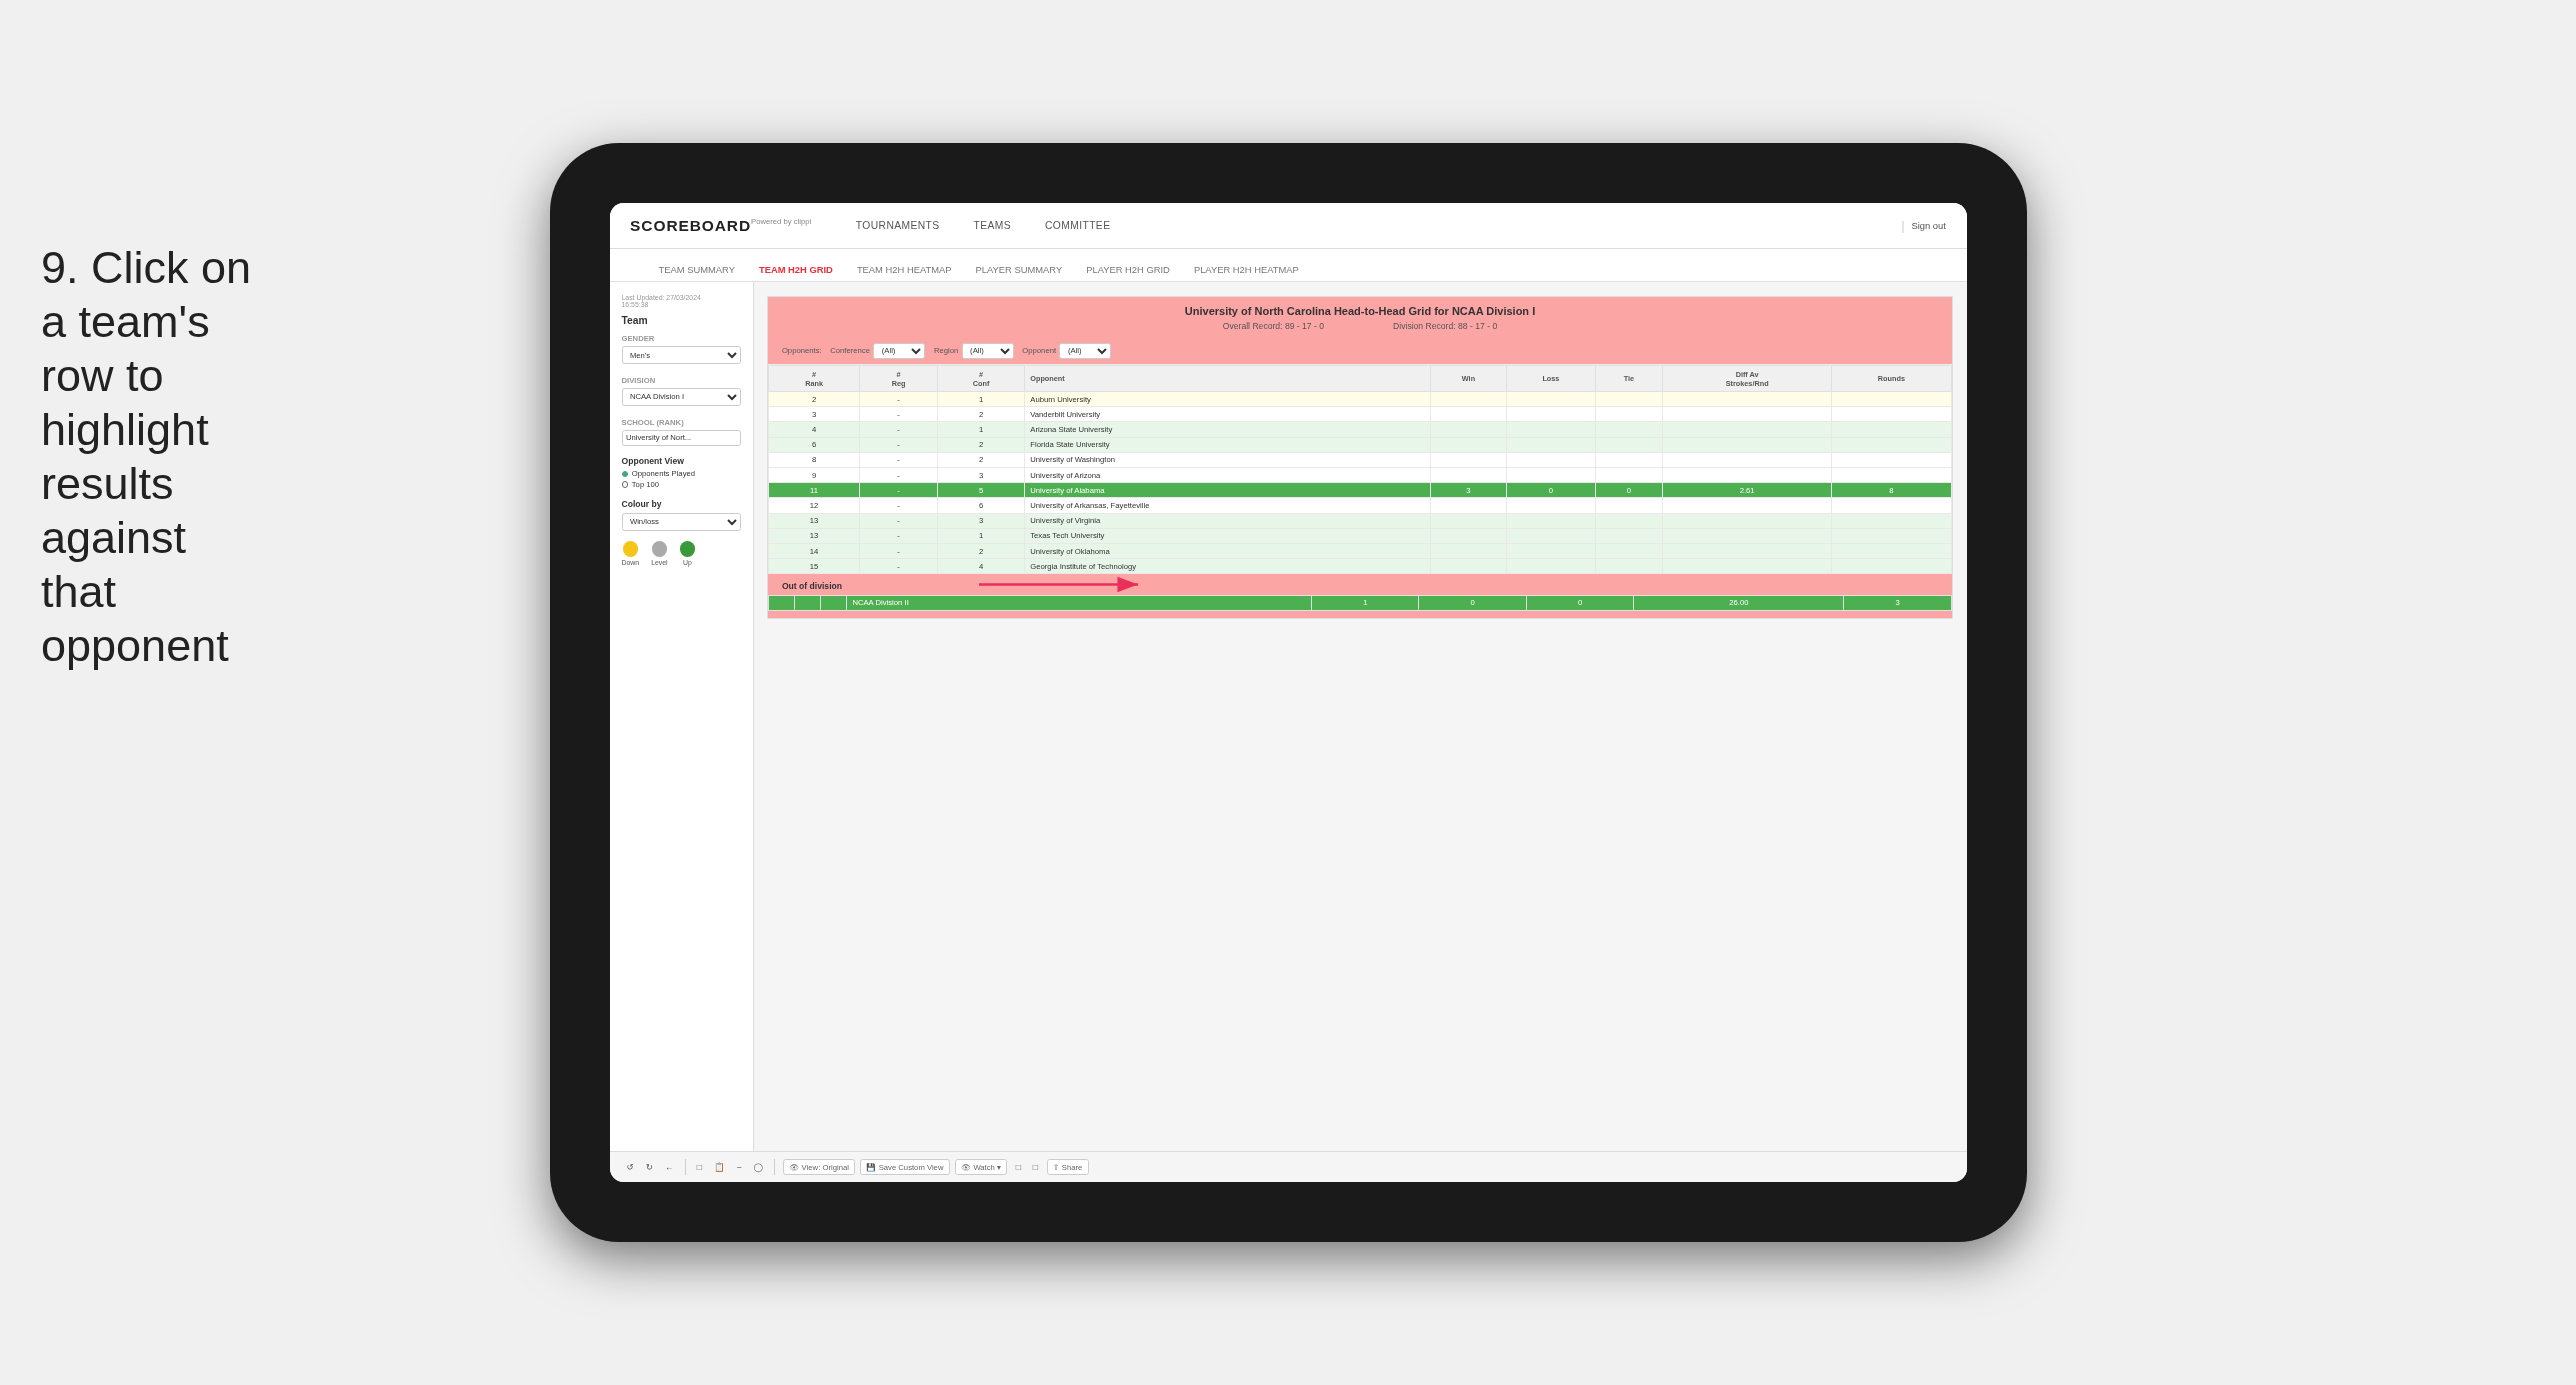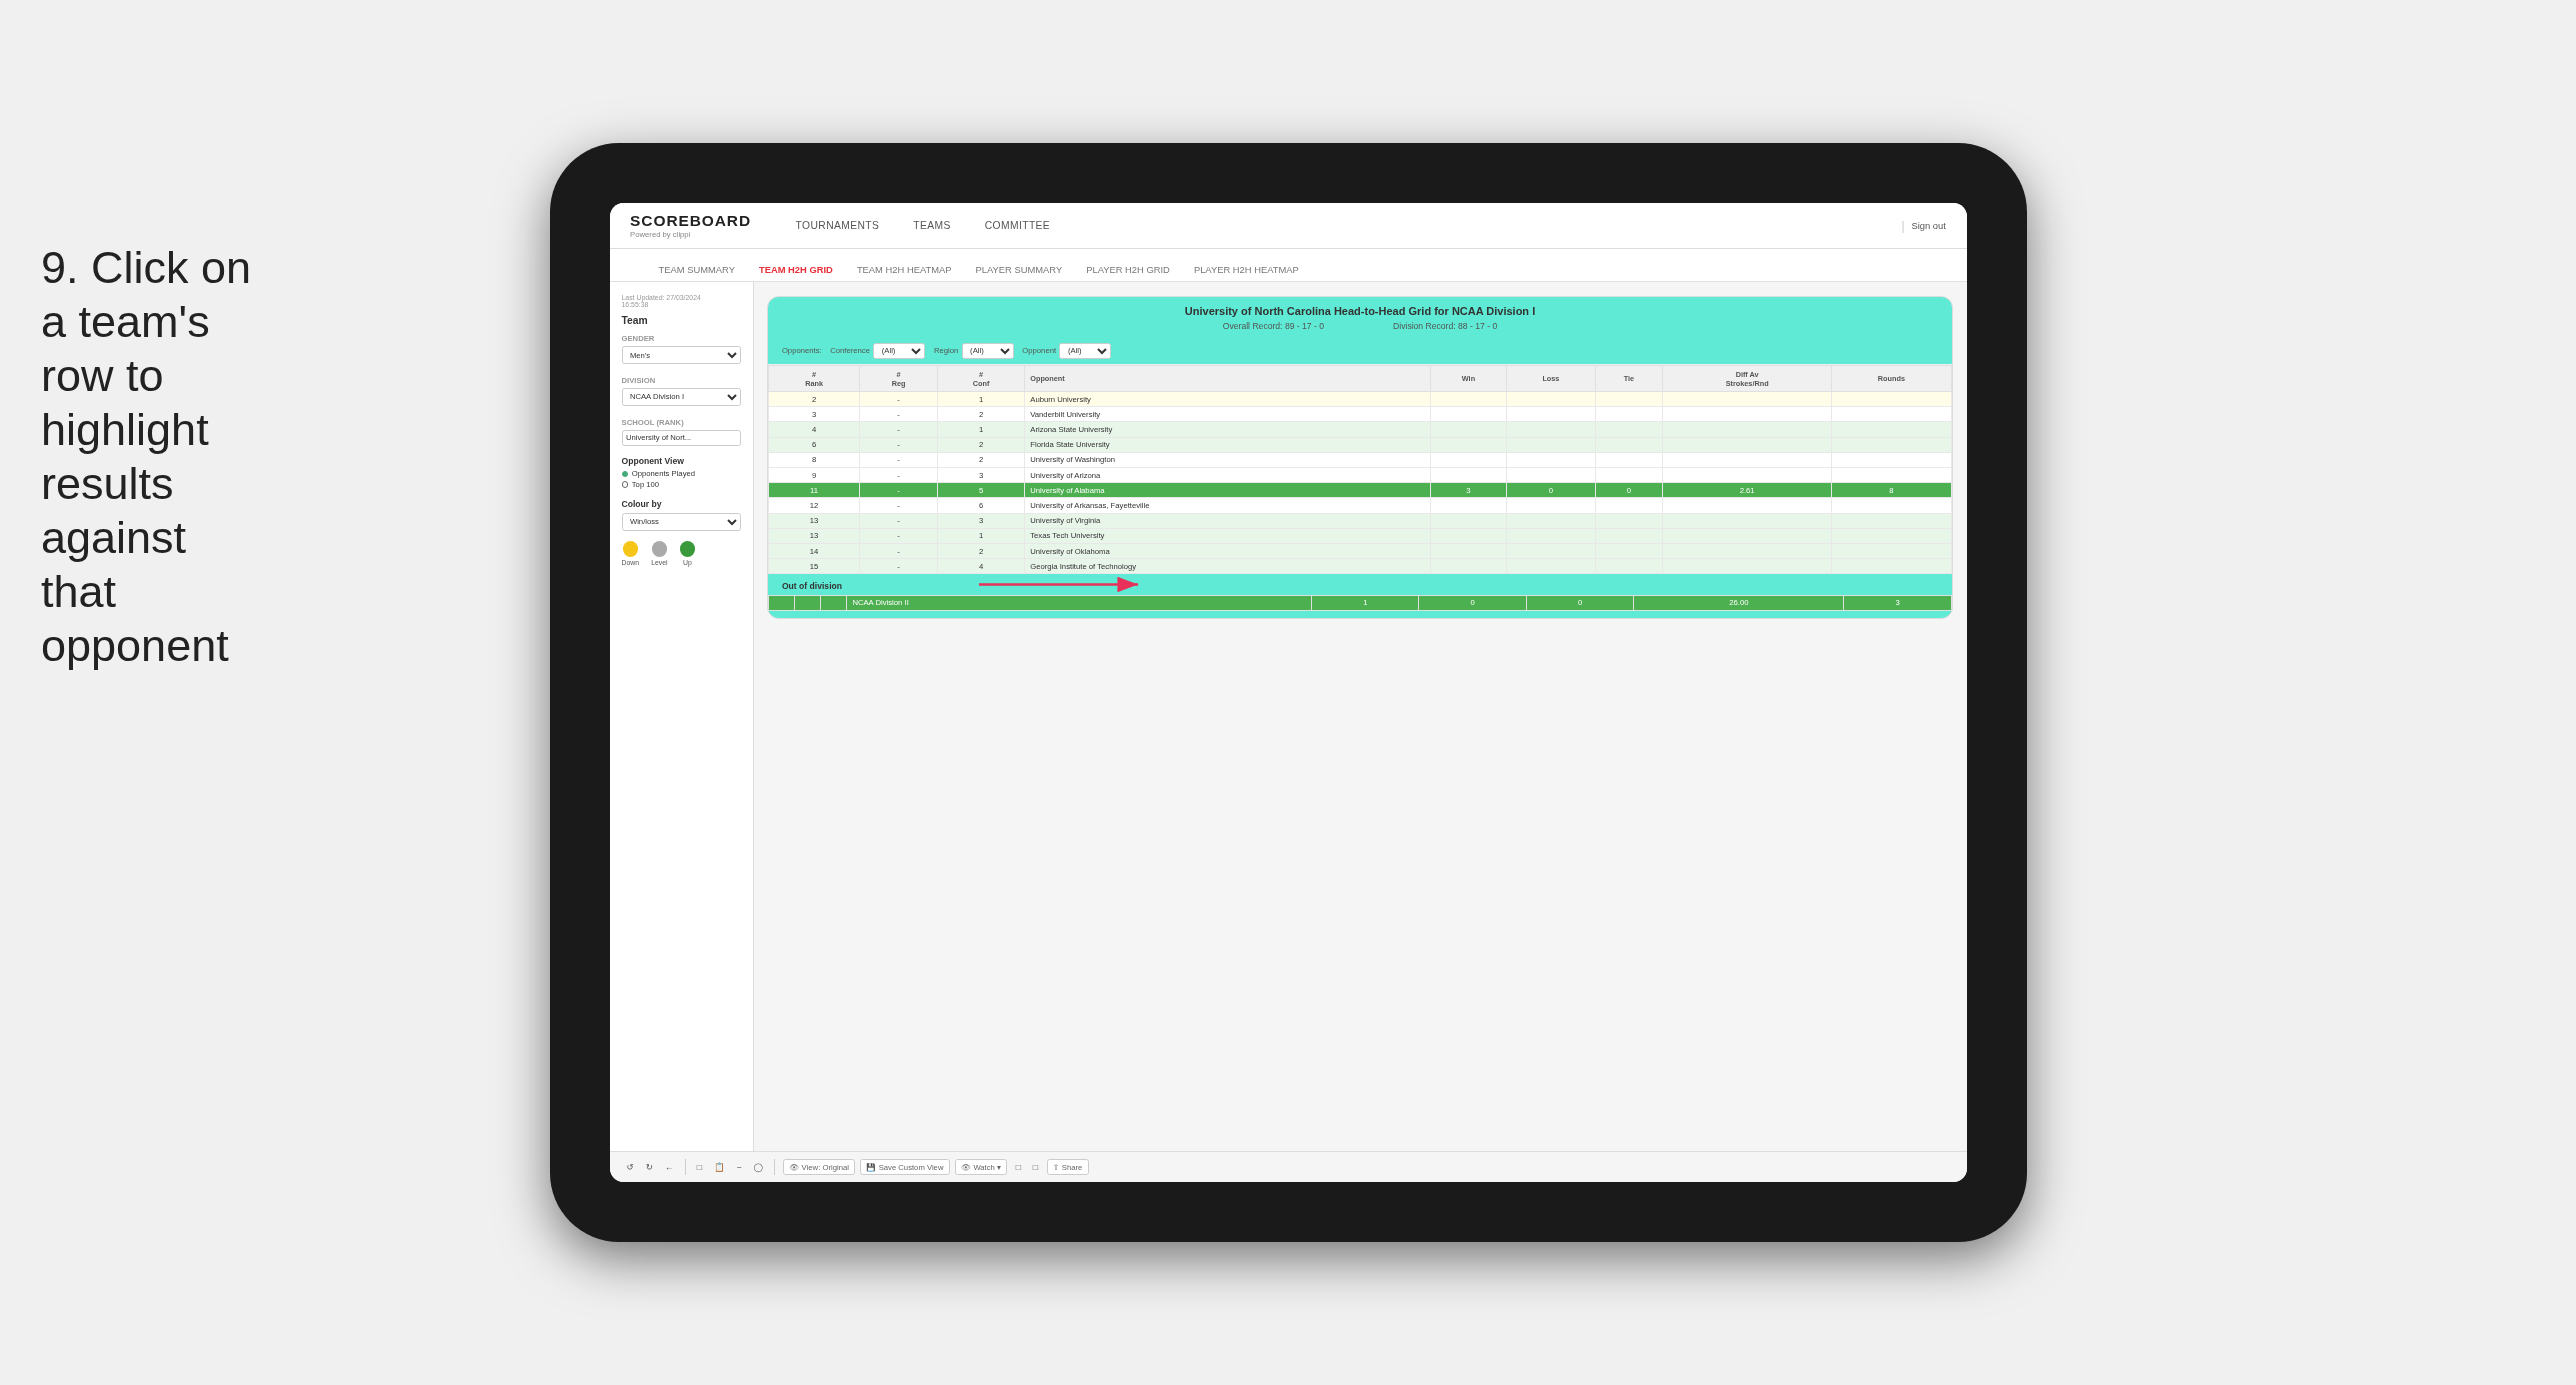--- a/index.html
+++ b/index.html
@@ -53,21 +53,21 @@
       border-bottom: 0.9px solid #ddd;
       display: flex;
       align-items: center;
       padding: 0 20.6px;
       height: 46px;
       flex-shrink: 0;
     }
 
     .logo-area {
       display: flex;
-      flex-direction: column;
+      flex-direction: row;
       margin-right: 27.5px;
     }
 
     .logo-text {
       font-size: 15.5px;
       font-weight: 900;
       color: #222;
       letter-spacing: 0.9px;
     }
 
@@ -268,23 +268,23 @@
     }
 
     
     .content-area {
       flex: 1;
       overflow: auto;
       padding: 13.7px;
     }
 
     .grid-container {
-      background: #5eead4;
+      background: #fca5a5;
       border: 0.9px solid #ddd;
-      border-radius: 12px;
+      border-radius: 1px;
       overflow: hidden;
     }
 
     .grid-title {
       text-align: center;
       font-size: 11px;
       font-weight: 700;
       color: #333;
       padding: 8.6px 0 3.4px;
     }

